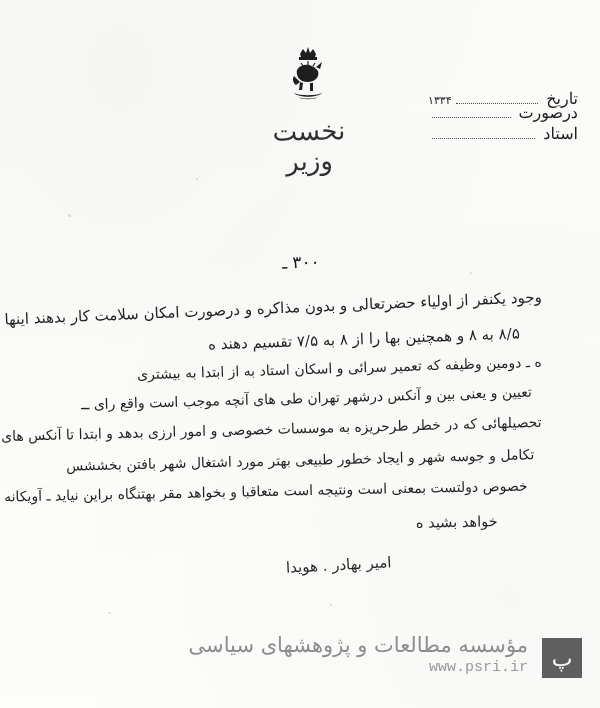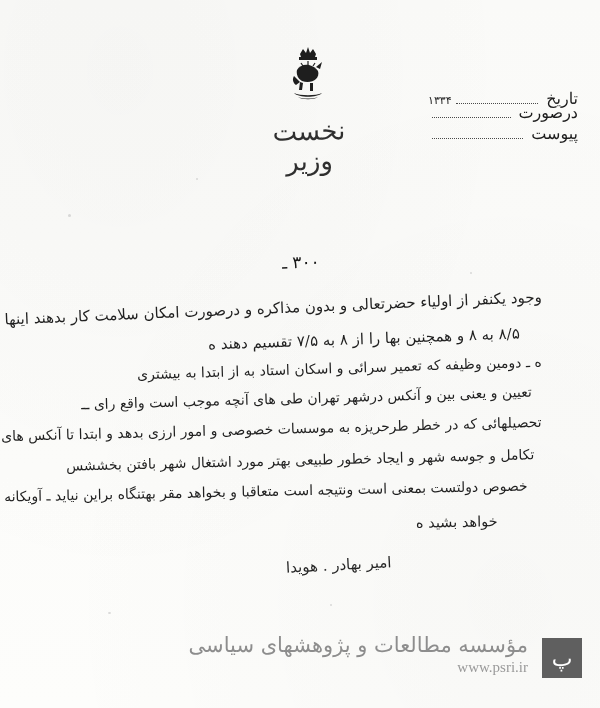--- a/index.html
+++ b/index.html
@@ -162,21 +162,21 @@
     letter-spacing: 0px;
     color: #8d8d8d;
     white-space: nowrap;
   }
   .wm-sub {
     font-size: 15px;
     margin-top: 2px;
     color: #9a9a9a;
     direction: ltr;
     text-align: right;
-    font-family: Liberation Serif, serif;
+    font-family: Liberation Mono, monospace;
   }
   .wm-logo {
     position: absolute;
     right: 18px;
     bottom: 22px;
     width: 40px;
     height: 40px;
     background: #5f5f5f;
     color: #ffffff;
     display: flex;
@@ -234,21 +234,21 @@
       <span class="meta-label">تاریخ</span>
       <span class="meta-dots"></span>
       <span class="meta-value">۱۳۳۴</span>
     </div>
     <div class="meta-row">
       <span class="meta-label">درصورت</span>
       <span class="meta-dots"></span>
       <span class="meta-value"></span>
     </div>
     <div class="meta-row">
-      <span class="meta-label">پیوست</span>
+      <span class="meta-label">استاد</span>
       <span class="meta-dots"></span>
       <span class="meta-value"></span>
     </div>
   </div>
 
   <div class="salutation">۳۰۰ ـ</div>
 
   <div class="handwriting">
     <div class="hw-line" style="top:0px;   right:0px;  transform:rotate(-2.4deg); font-size:15px;">وجود یکنفر از اولیاء حضرتعالی و بدون مذاکره و درصورت امکان سلامت کار بدهند اینها را از</div>
     <div class="hw-line" style="top:30px;  right:22px; transform:rotate(-2.0deg); font-size:15px;">۸/۵ به ۸ و همچنین بها را از ۸ به ۷/۵ تقسیم دهند ه</div>

